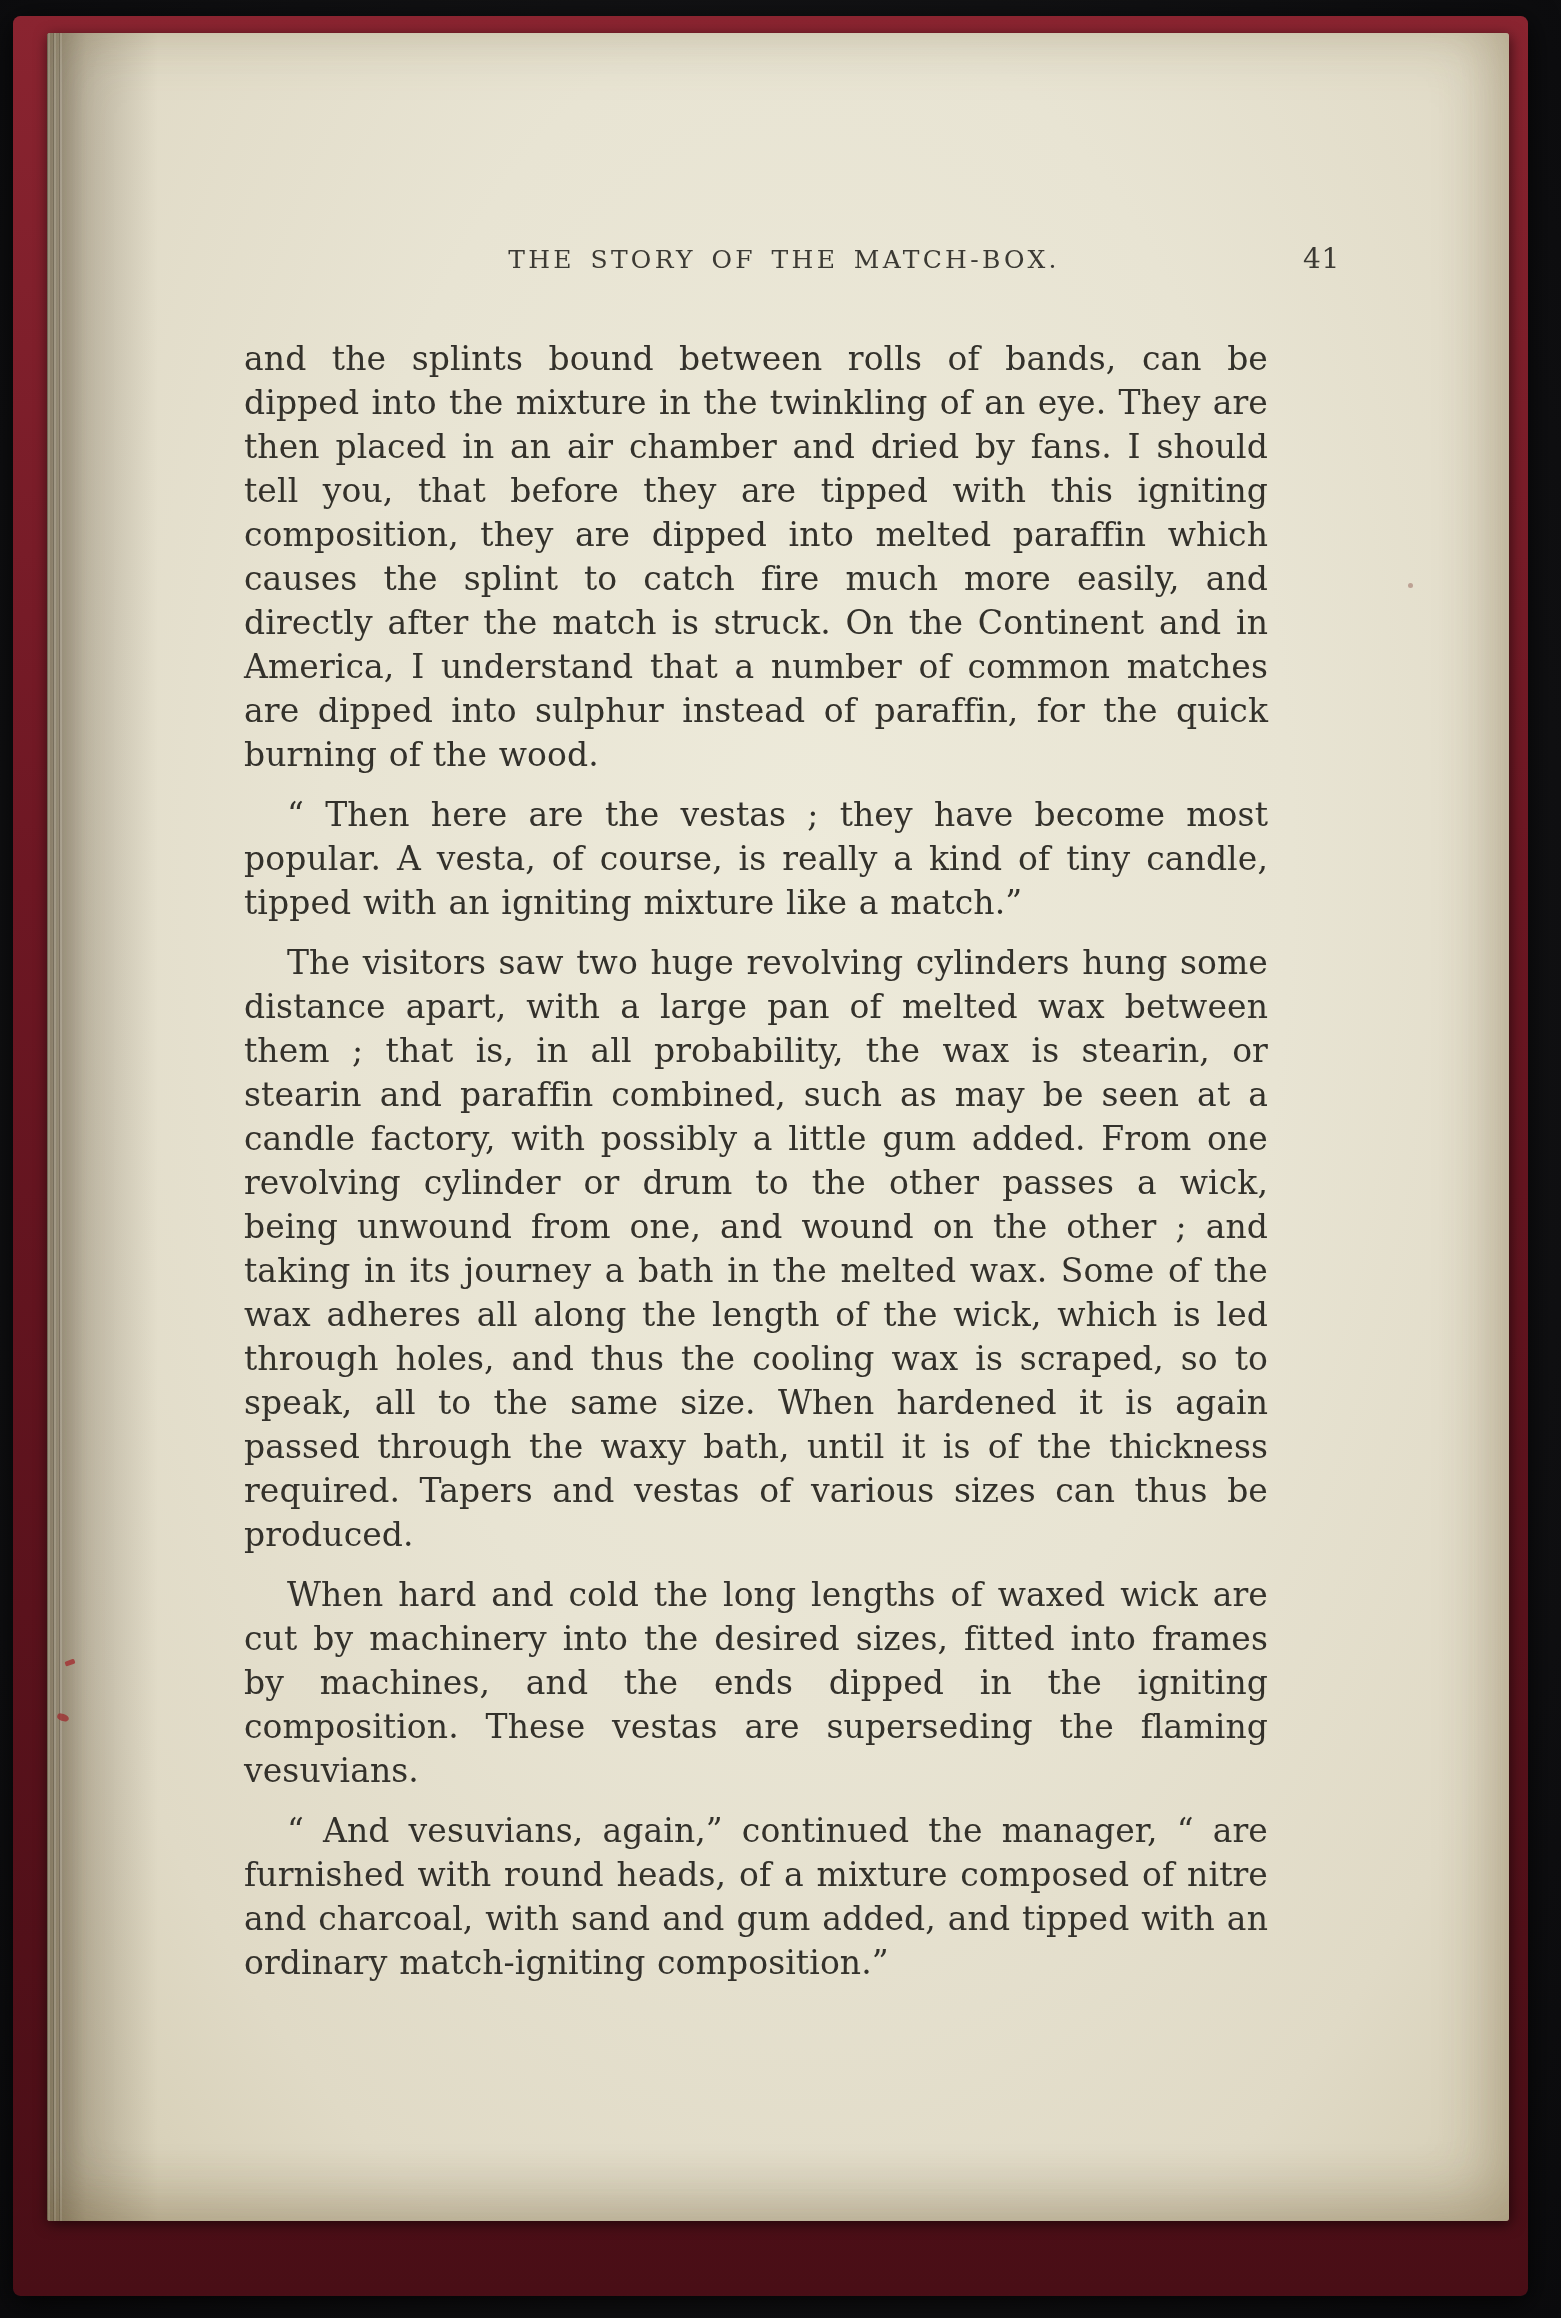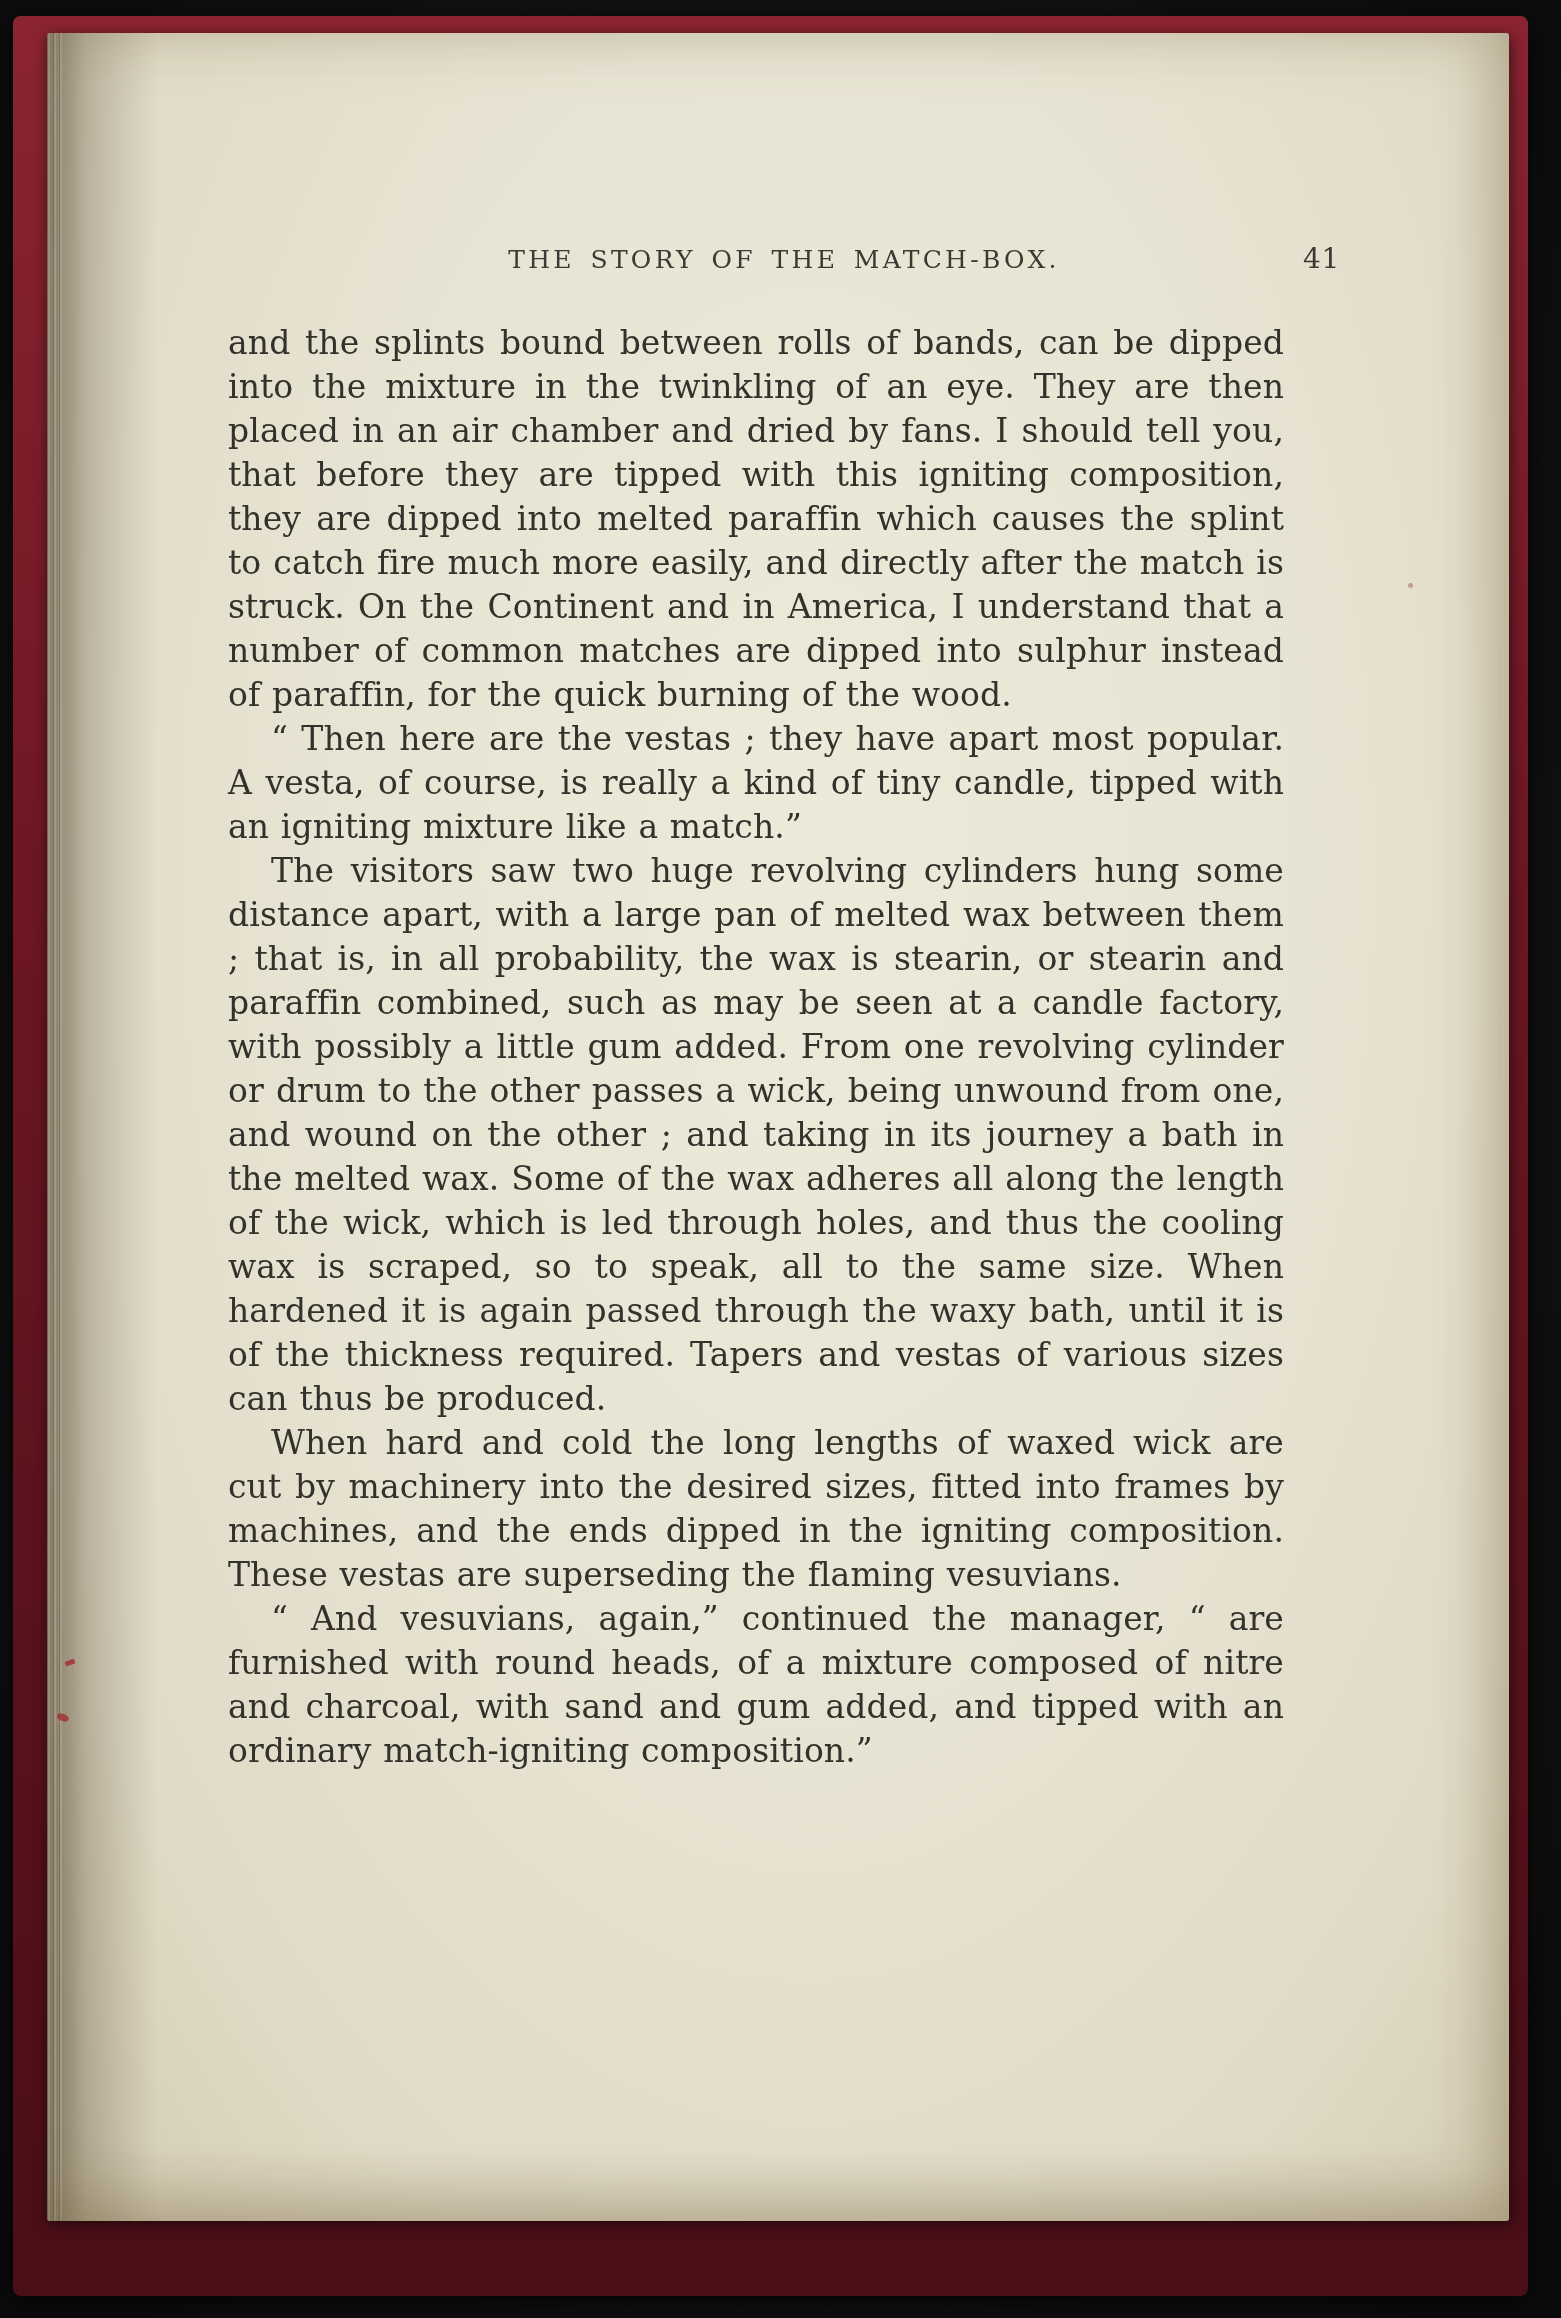--- a/index.html
+++ b/index.html
@@ -136,21 +136,21 @@
     top: 288px;
     width: 1056px;
     color: #33312b;
     font-size: 33px;
     line-height: 44px;
     text-align: justify;
     letter-spacing: 0.1px;
     word-spacing: 1.1px;
   }
   .para {
-    margin: 0;
+    margin: 16px;
   }
   .para.indent {
     text-indent: 43px;
   }
 </style>
 </head>
 <body>
 
 <div class="backdrop"></div>
 
@@ -158,21 +158,21 @@
 
 <div class="page">
 
   <div class="page-header">
     <span class="running-title">THE STORY OF THE MATCH-BOX.</span>
     <span class="page-number">41</span>
   </div>
 
   <div class="body-text">
     <p class="para">and the splints bound between rolls of bands, can be dipped into the mixture in the twinkling of an eye. They are then placed in an air chamber and dried by fans. I should tell you, that before they are tipped with this igniting composition, they are dipped into melted paraffin which causes the splint to catch fire much more easily, and directly after the match is struck. On the Continent and in America, I understand that a number of common matches are dipped into sulphur instead of paraffin, for the quick burning of the wood.</p>
-    <p class="para indent">“ Then here are the vestas ; they have apart most popular. A vesta, of course, is really a kind of tiny candle, tipped with an igniting mixture like a match.”</p>
+    <p class="para indent">“ Then here are the vestas ; they have become most popular. A vesta, of course, is really a kind of tiny candle, tipped with an igniting mixture like a match.”</p>
     <p class="para indent">The visitors saw two huge revolving cylinders hung some distance apart, with a large pan of melted wax between them ; that is, in all probability, the wax is stearin, or stearin and paraffin combined, such as may be seen at a candle factory, with possibly a little gum added. From one revolving cylinder or drum to the other passes a wick, being unwound from one, and wound on the other ; and taking in its journey a bath in the melted wax. Some of the wax adheres all along the length of the wick, which is led through holes, and thus the cooling wax is scraped, so to speak, all to the same size. When hardened it is again passed through the waxy bath, until it is of the thickness required. Tapers and vestas of various sizes can thus be produced.</p>
     <p class="para indent">When hard and cold the long lengths of waxed wick are cut by machinery into the desired sizes, fitted into frames by machines, and the ends dipped in the igniting composition. These vestas are superseding the flaming vesuvians.</p>
     <p class="para indent">“ And vesuvians, again,” continued the manager, “ are furnished with round heads, of a mixture composed of nitre and charcoal, with sand and gum added, and tipped with an ordinary match-igniting composition.”</p>
   </div>
 
   <div class="gutter-shadow"></div>
   <div class="page-stack-lines"></div>
   <div class="page-vignette"></div>
 
   <div class="artifact red-tick"></div>

